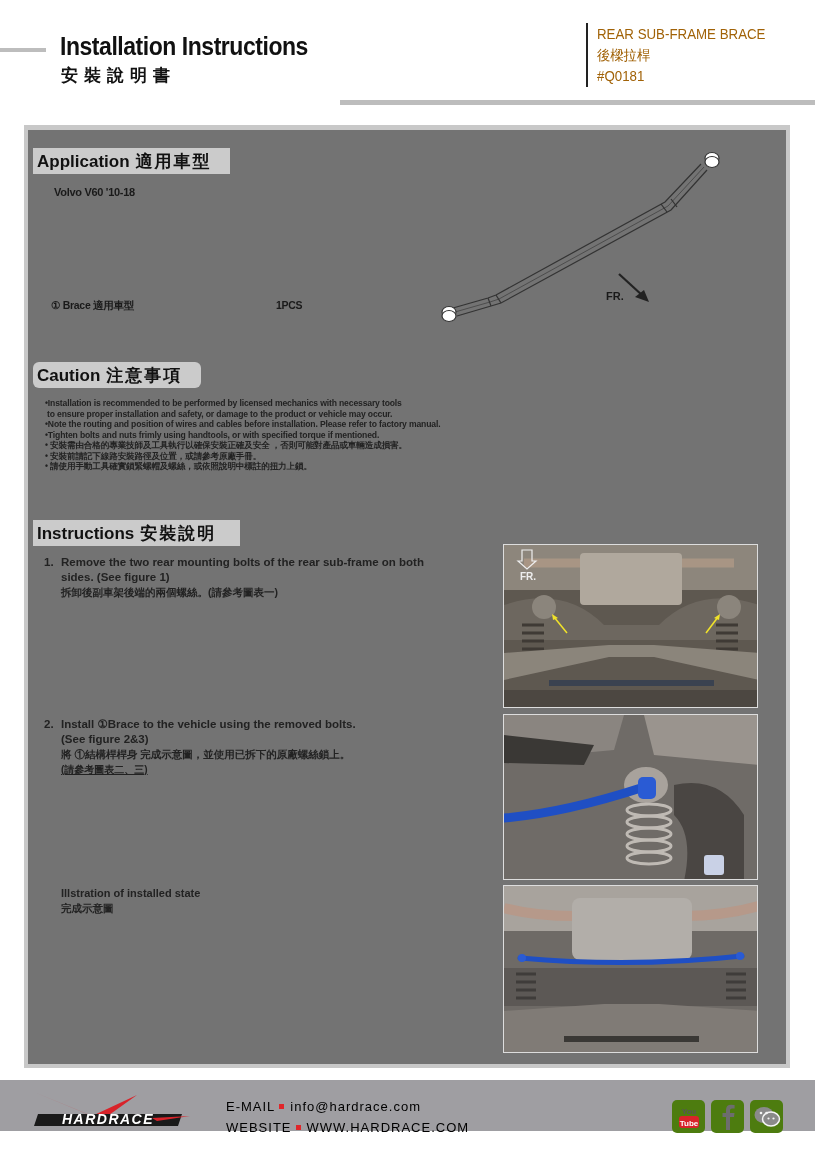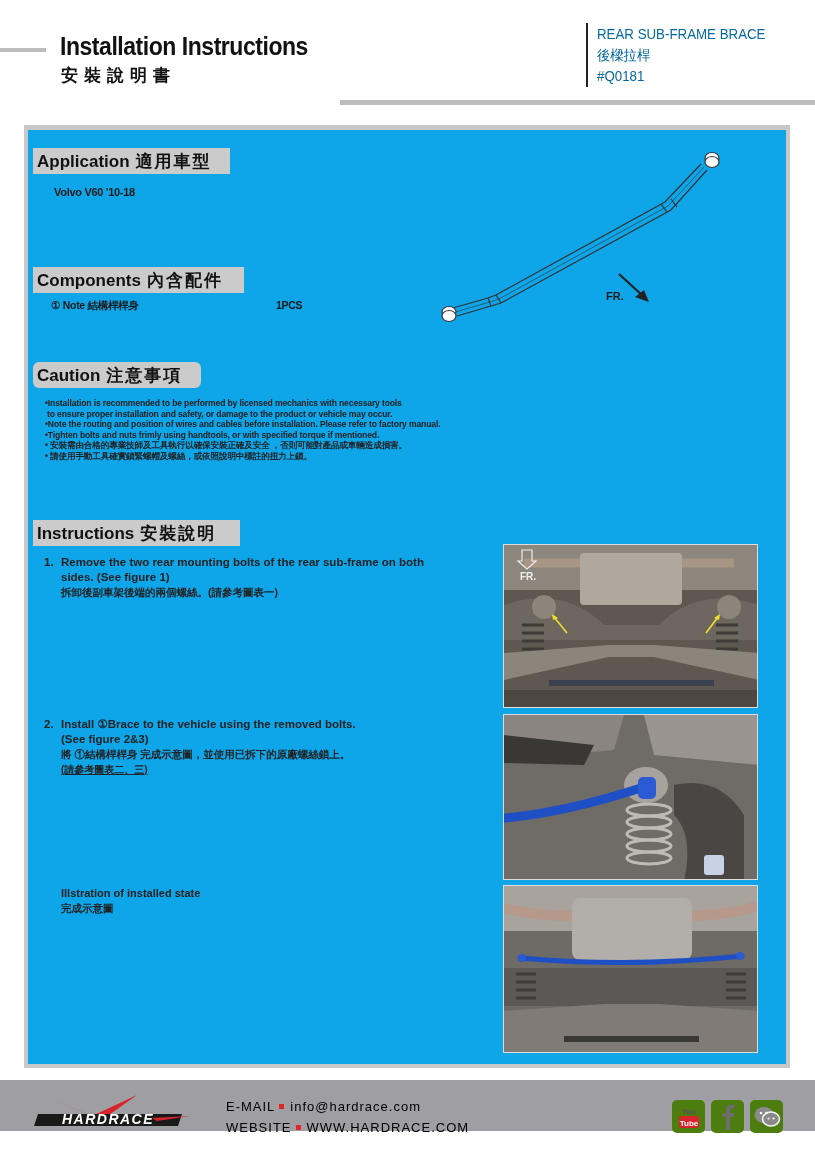--- a/index.html
+++ b/index.html
@@ -4,26 +4,26 @@
 <style>
   * { box-sizing: border-box; margin: 0; padding: 0; }
   html, body { width: 815px; height: 1151px; background: #ffffff; overflow: hidden; }
   body { position: relative; font-family: "Liberation Sans", sans-serif; color: #1a1a1a; }
 
   
   .hdr-line-left { position: absolute; left: 0; top: 48px; width: 46px; height: 4px; background: #bdbdbd; }
   .hdr-title { position: absolute; left: 60px; top: 32px; font-size: 25px; font-weight: bold; letter-spacing: -0.5px; color: #111; transform: scaleX(0.92); transform-origin: left; }
   .hdr-sub { position: absolute; left: 61px; top: 64px; font-family: "DejaVu Serif", serif; font-weight: bold; font-size: 17px; letter-spacing: 6px; color: #111; }
   .hdr-vbar { position: absolute; left: 586px; top: 23px; width: 2px; height: 64px; background: #222; }
-  .hdr-right { position: absolute; left: 597px; top: 24px; font-size: 14px; line-height: 21px; color: #0369a1; }
+  .hdr-right { position: absolute; left: 597px; top: 24px; font-size: 14px; line-height: 21px; color: #a16207; }
   .hdr-right div { transform: scaleX(0.95); transform-origin: left; }
   .hdr-line-right { position: absolute; left: 340px; top: 100px; width: 475px; height: 5px; background: #bdbdbd; }
 
   
-  .frame { position: absolute; left: 24px; top: 125px; width: 766px; height: 943px; border: 4px solid #c8c8c8; border-top-width: 5px; background: #0ea5e9; }
+  .frame { position: absolute; left: 24px; top: 125px; width: 766px; height: 943px; border: 4px solid #c8c8c8; border-top-width: 5px; background: #737373; }
 
   .sec-head { position: absolute; left: 5px; height: 26px; background: #cbcbcb; font-weight: bold; font-size: 17px; line-height: 26px; padding-left: 4px; color: #111; white-space: nowrap; }
   .sec-head .zh { font-family: "DejaVu Serif", serif; letter-spacing: 2px; margin-left: 6px; }
 
   .txt { position: absolute; font-size: 11px; color: #1a1a1a; white-space: nowrap; }
   .bold { font-weight: bold; }
 
   .caution { position: absolute; left: 17px; top: 268px; font-size: 8.6px; line-height: 10.5px; font-weight: bold; color: #222; letter-spacing: -0.15px; }
   .caution div { white-space: nowrap; }
 
@@ -55,24 +55,21 @@
 </div>
 <div class="hdr-line-right"></div>
 
 <div class="frame">
 
   <div class="sec-head" style="top:18px;width:197px;">
     <span>Application</span><span class="zh">適用車型</span>
   </div>
   <div class="txt bold" style="left:26px;top:56px;font-size:11px;letter-spacing:-0.3px;">Volvo V60 '10-18</div>
 
-  <div class="sec-head" style="top:137px;width:211px;">
-    <span>Components</span><span class="zh">內含配件</span>
-  </div>
-  <div class="txt bold" style="left:23px;top:169px;font-size:10.5px;letter-spacing:-0.3px;">① Note 結構桿桿身</div>
+  <div class="txt bold" style="left:23px;top:169px;font-size:10.5px;letter-spacing:-0.3px;">① Brace 適用車型</div>
   <div class="txt bold" style="left:248px;top:169px;font-size:10.5px;letter-spacing:-0.3px;text-align:right;">1PCS</div>
 
   <svg style="position:absolute;left:405px;top:10px;" width="300" height="190" viewBox="0 0 300 190">
     <g fill="none" stroke="#333" stroke-width="1.2">
 
       <path d="M20,168 L55,158 L63,155 L232,62 L268,24"></path>
       <path d="M24,176 L58,166 L68,163 L238,70 L274,30"></path>
       <path d="M22,172 L57,162 L66,159 L235,66 L271,27" stroke-width="0.6"></path>
 
       <path d="M55,158 L58,166"></path>
@@ -94,20 +91,21 @@
 
   <div class="sec-head" style="top:232px;width:168px;border-radius:6px;">
     <span>Caution</span><span class="zh">注意事項</span>
   </div>
   <div class="caution">
     <div>•Installation is recommended to be performed by licensed mechanics with necessary tools</div>
     <div style="padding-left:2px;"> to ensure proper installation and safety, or damage to the product or vehicle may occur.</div>
     <div>•Note the routing and position of wires and cables before installation. Please refer to factory manual.</div>
     <div>•Tighten bolts and nuts frimly using handtools, or with specified torque if mentioned.</div>
     <div>• 安裝需由合格的專業技師及工具執行以確保安裝正確及安全 ，否則可能對產品或車輛造成損害。</div>
+    <div>• 安裝前請記下線路安裝路徑及位置，或請參考原廠手冊。</div>
     <div>• 請使用手動工具確實鎖緊螺帽及螺絲，或依照說明中標註的扭力上鎖。</div>
   </div>
 
   <div class="sec-head" style="top:390px;width:207px;">
     <span>Instructions</span><span class="zh">安裝說明</span>
   </div>
 
   <div class="step" style="left:33px;top:425px;">
     <span class="num">1.</span>
     <div>Remove the two rear mounting bolts of  the rear sub-frame on both</div>

